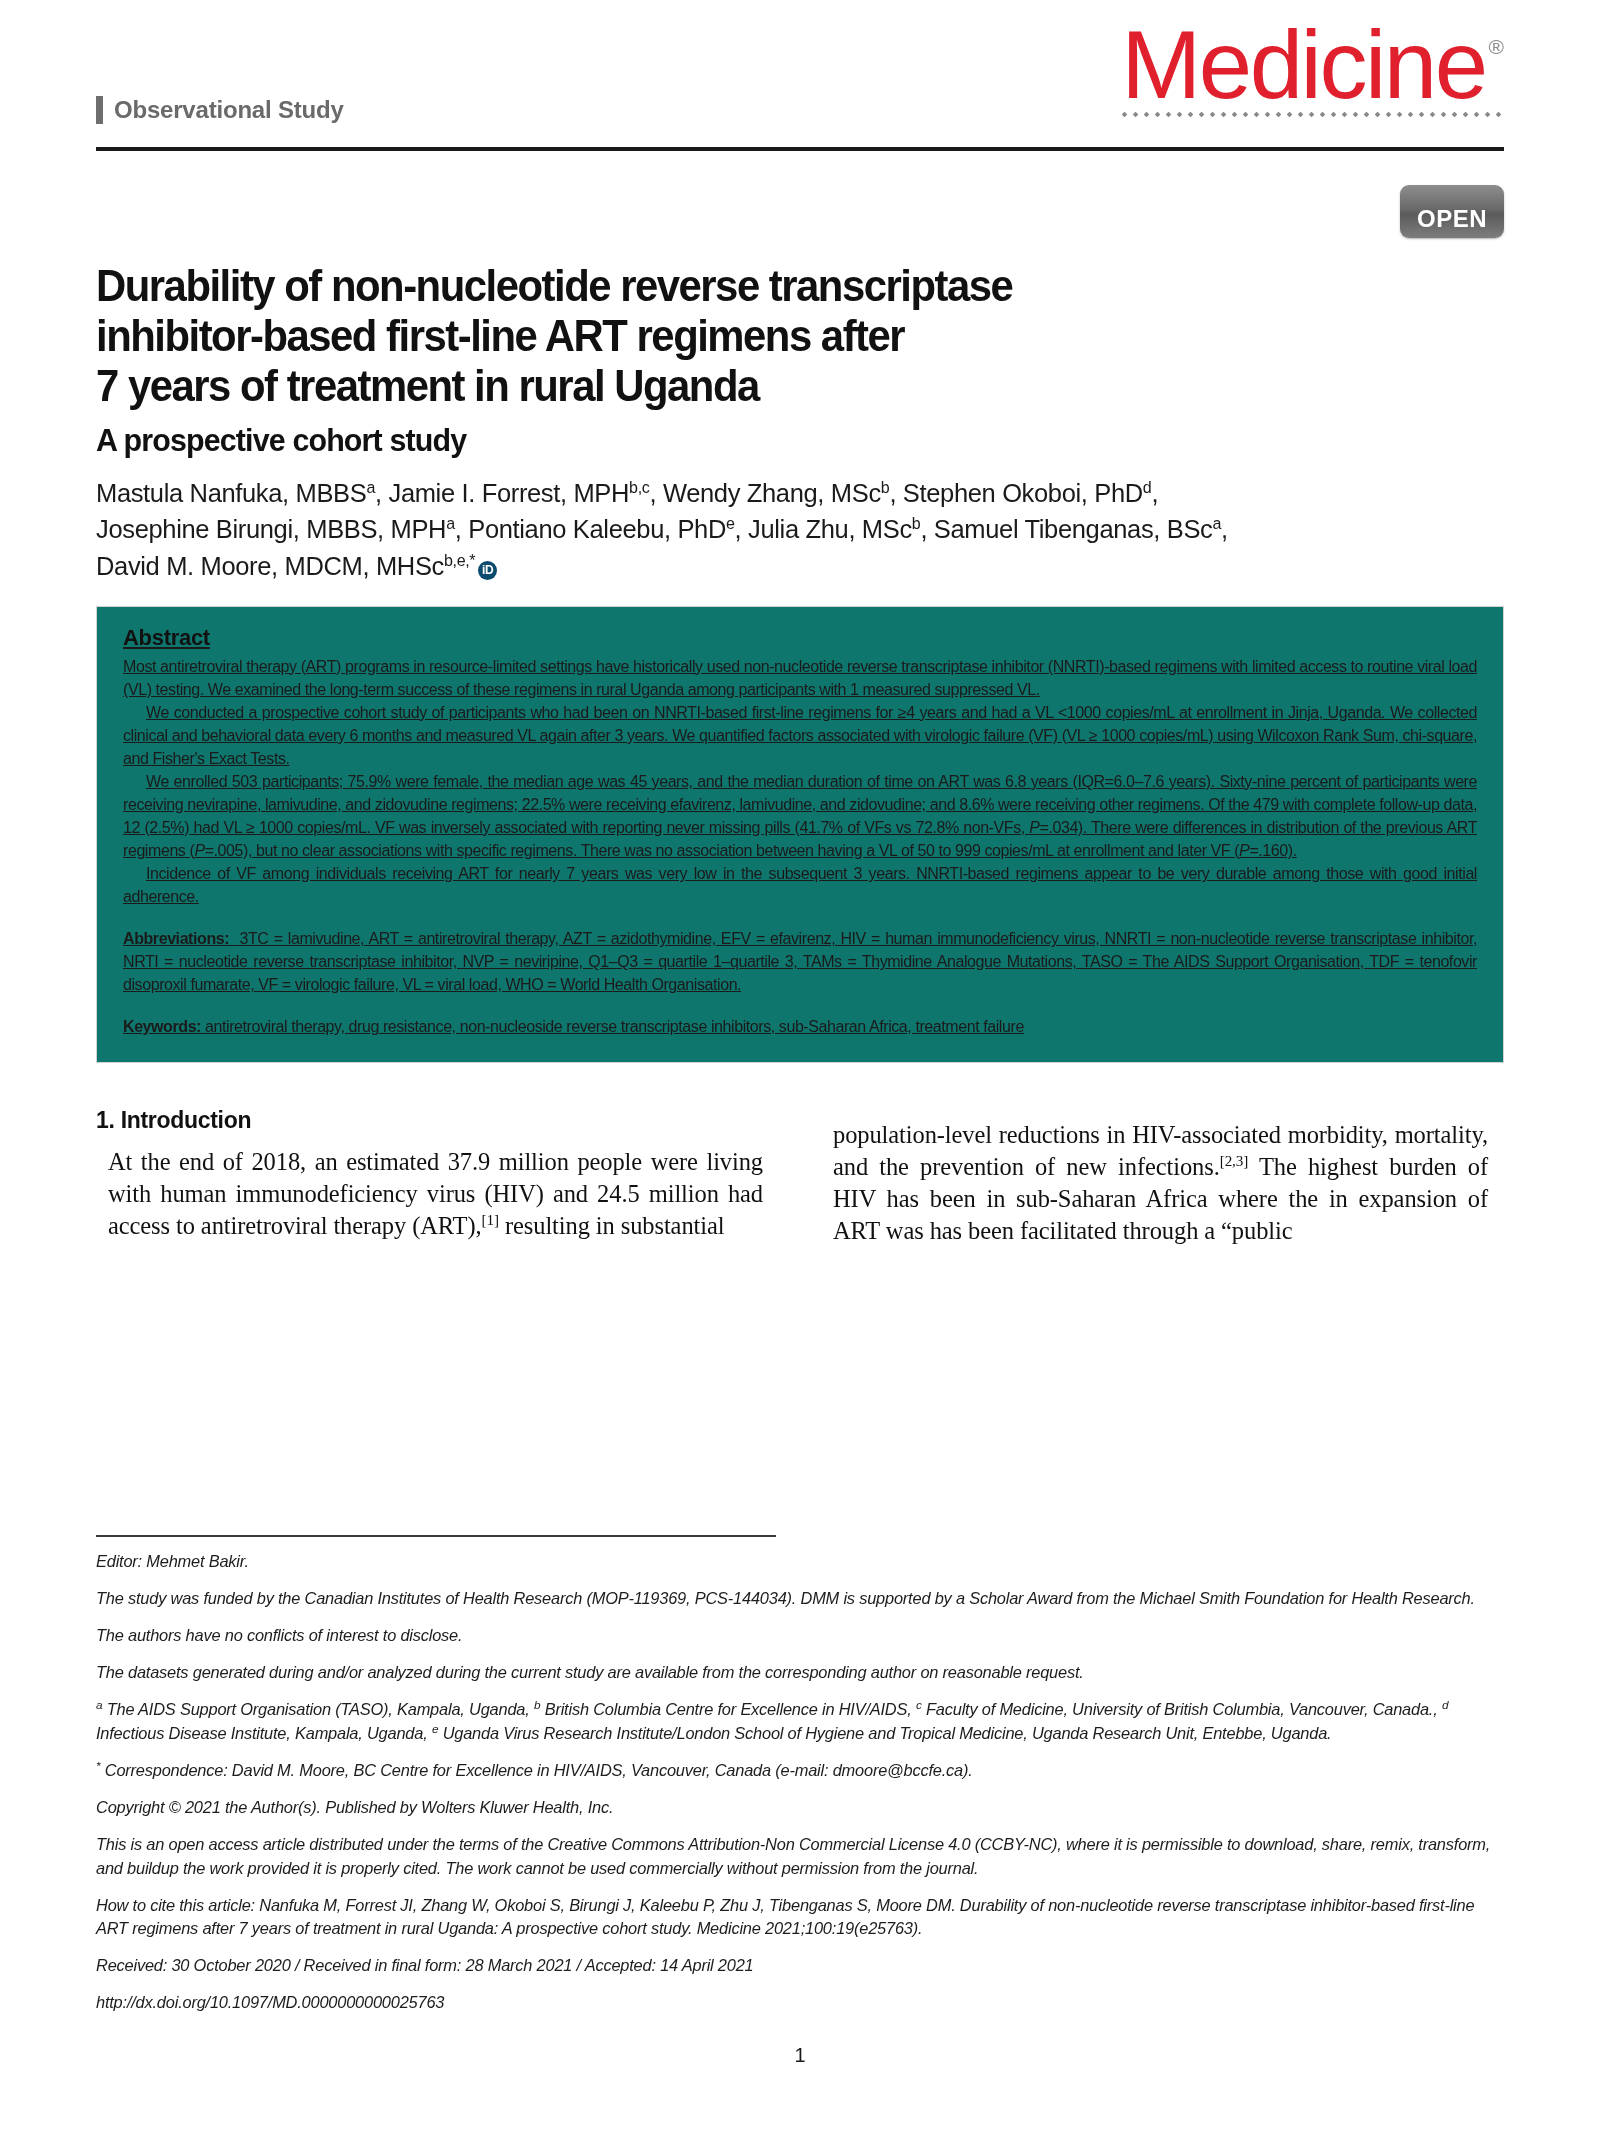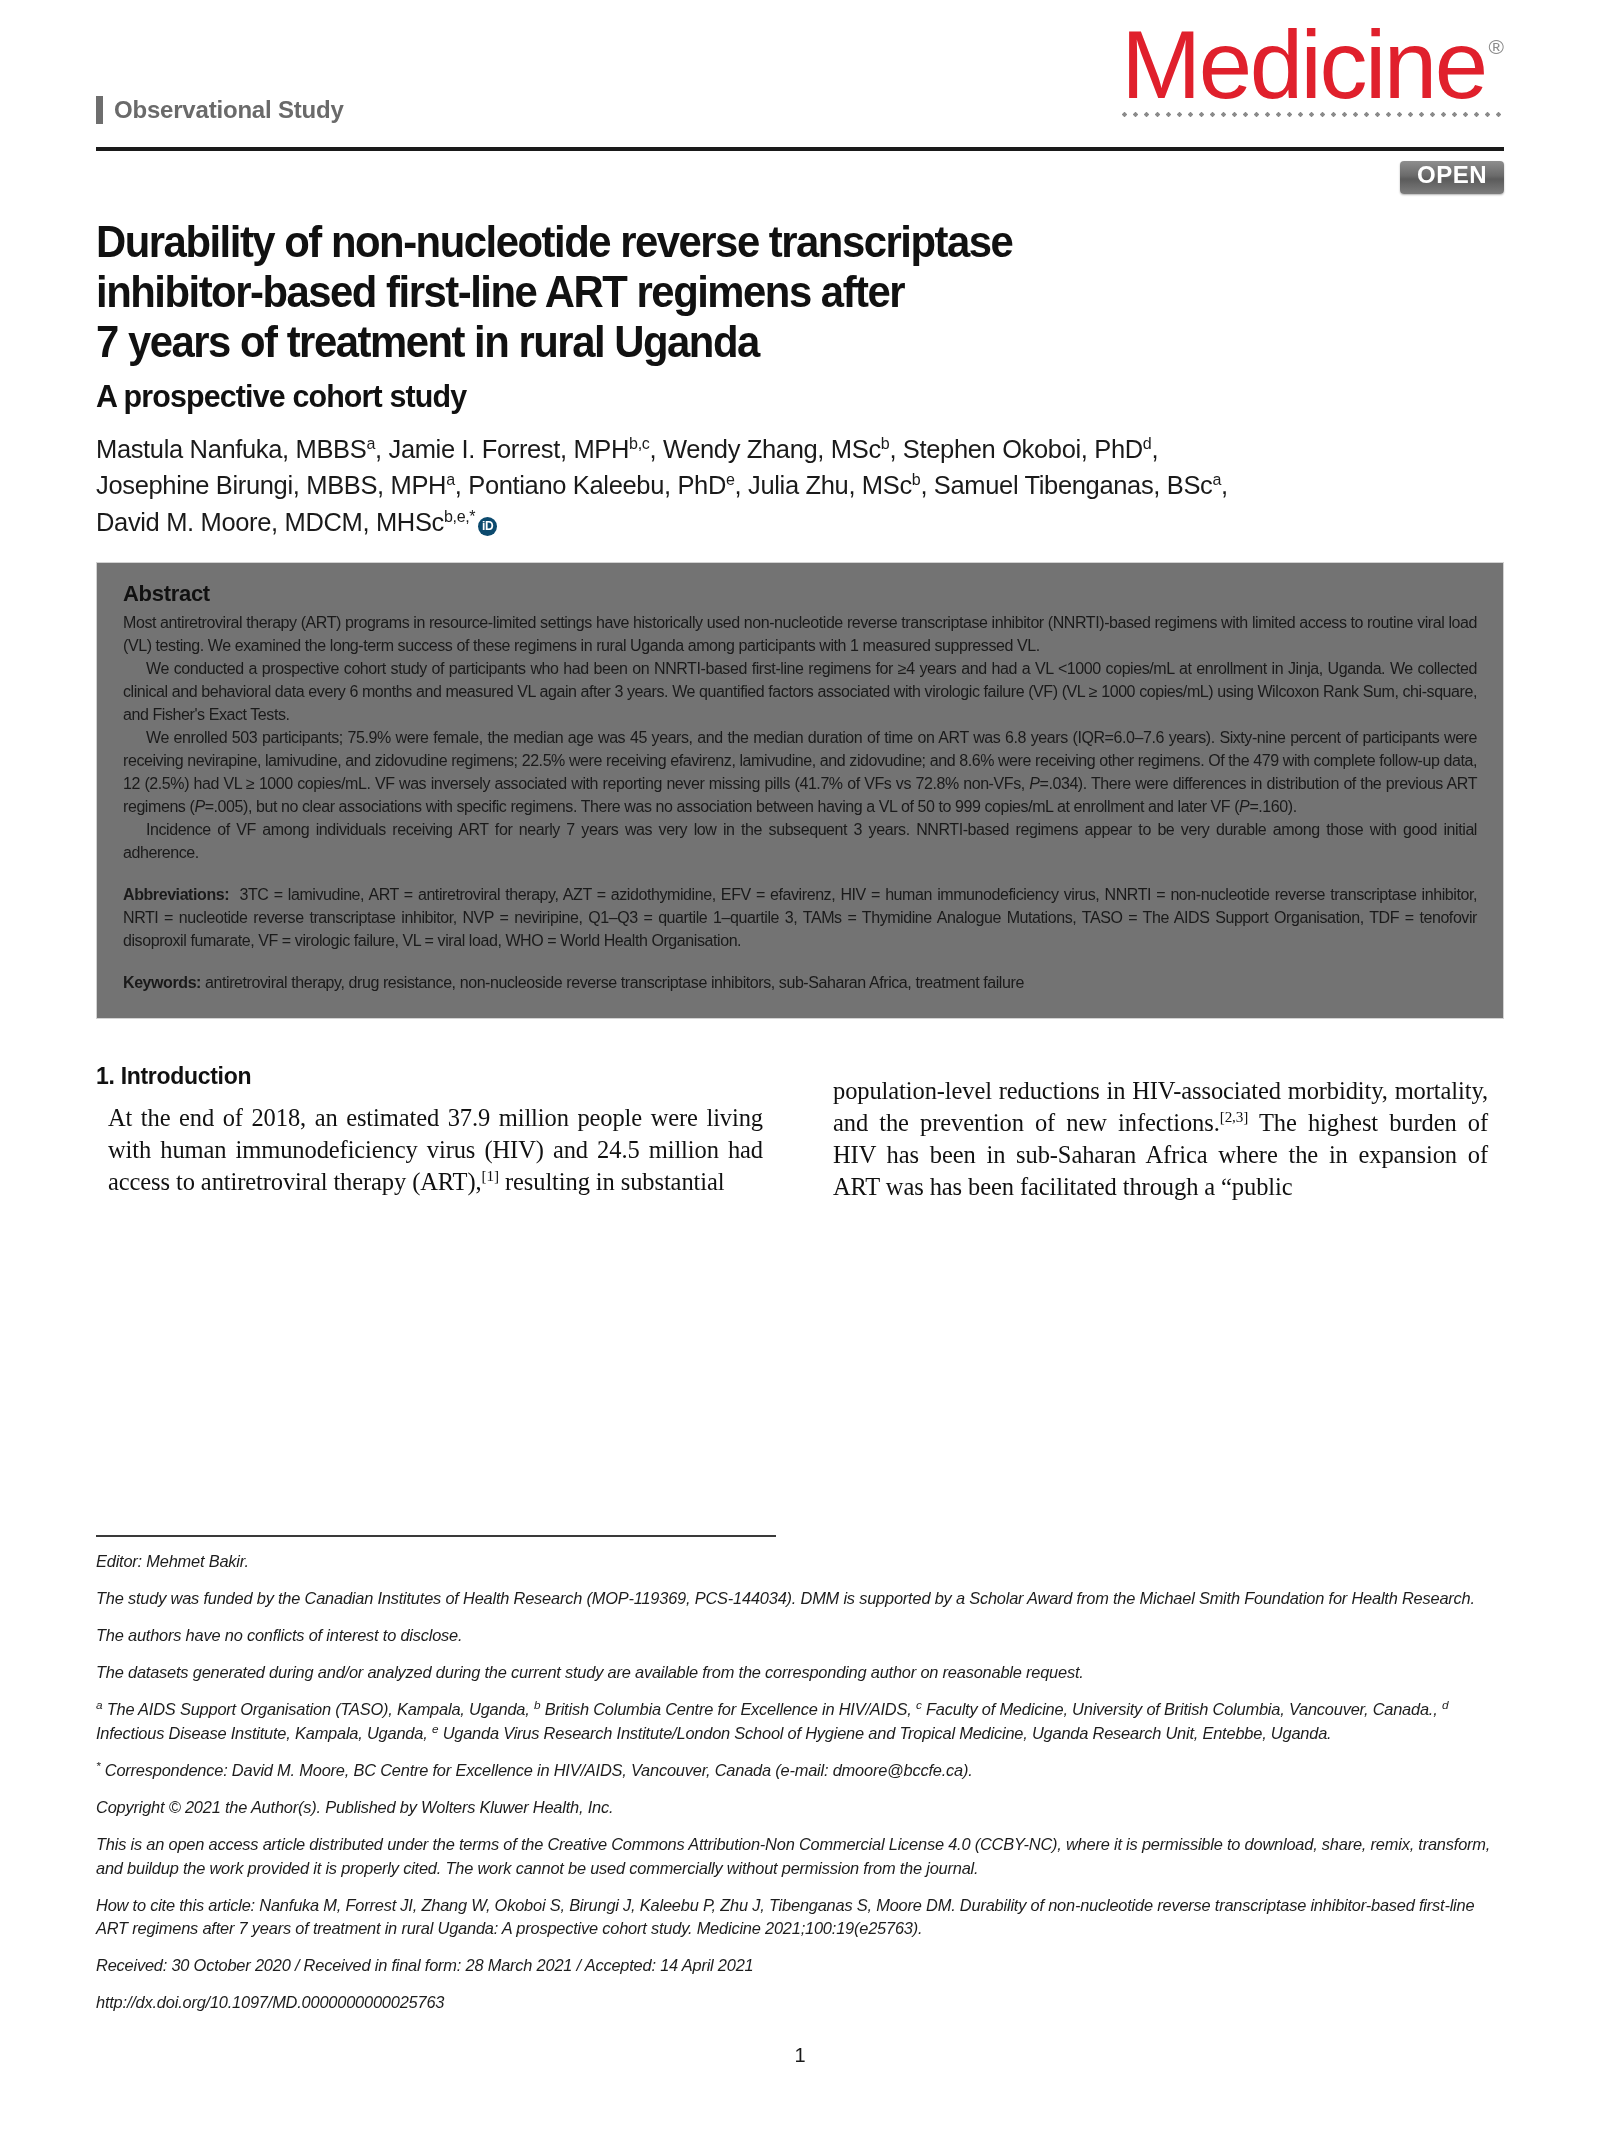--- a/index.html
+++ b/index.html
@@ -85,28 +85,29 @@
     border-bottom: 4px solid #1a1a1a;
     margin-top: 5px;
   }
   .open-row {
     margin-top: 10px;
     display: flex;
     justify-content: flex-end;
   }
   .open-badge {
     background: linear-gradient(to bottom, #8e8e8e 0%, #6a6a6a 45%, #5b5b5b 55%, #7d7d7d 100%);
-    border-radius: 4px;
-    padding: 0 17px 5px 17px;
+    border-radius: 9px;
+    padding: 20px 17px 5px 17px;
     color: #ffffff;
     font-size: 24px;
     font-weight: bold;
     letter-spacing: 0.5px;
     font-family: "Liberation Sans", sans-serif;
     box-shadow: 0 1px 2px rgba(0,0,0,0.3);
+    margin-top: 24px;
   }
 
   
   .title-block { margin-top: 23px; }
   .article-title {
     font-family: "Liberation Sans", sans-serif;
     font-weight: bold;
     font-size: 45px;
     line-height: 1.11;
     letter-spacing: -1.6px;
@@ -149,24 +150,25 @@
     text-align: center;
     line-height: 19px;
     vertical-align: 1px;
     margin-left: 3px;
     font-family: "Liberation Sans", sans-serif;
   }
 
   
   .abstract-box {
     margin-top: 22px;
-    background: #737373;
+    background: #0f766e;
     border: 1px solid #d2d2d2;
     padding: 18px 26px 24px 26px;
     box-sizing: border-box;
+    text-decoration: underline;
   }
   .abstract-heading {
     font-family: "Liberation Sans", sans-serif;
     font-weight: bold;
     font-size: 22px;
     letter-spacing: -0.3px;
     margin: 0 0 4px 0;
     color: #111111;
   }
   .abstract-p {

